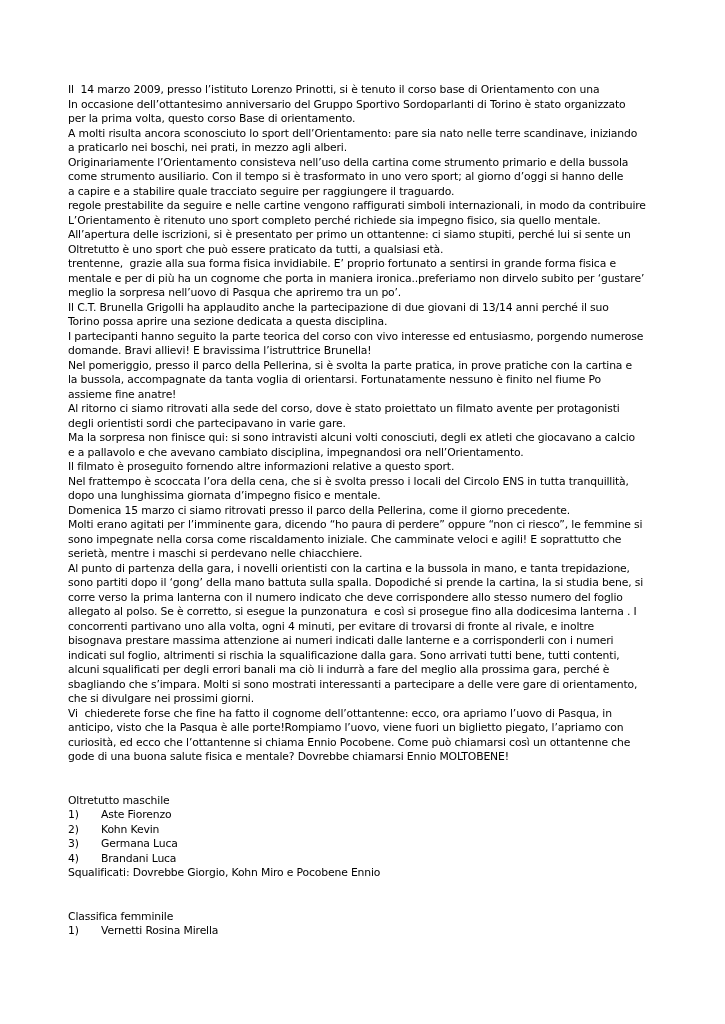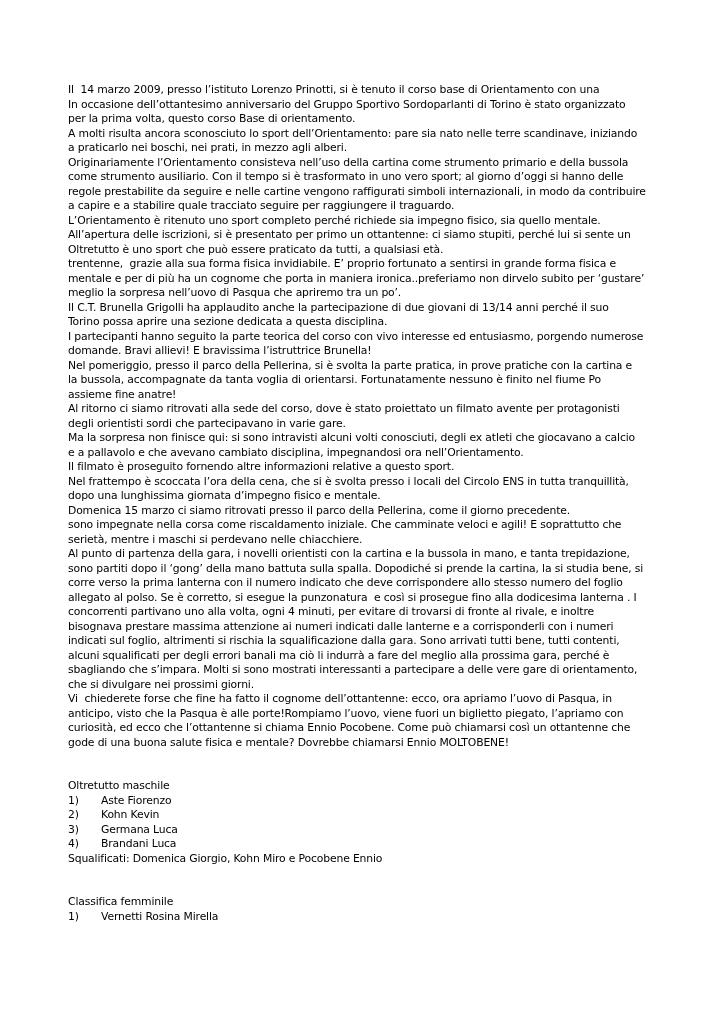--- a/index.html
+++ b/index.html
@@ -50,22 +50,22 @@
   <div class="doc">
 
     <div id="article">
         <div class="tl">Il  14 marzo 2009, presso l’istituto Lorenzo Prinotti, si è tenuto il corso base di Orientamento con una</div>
         <div class="tl">In occasione dell’ottantesimo anniversario del Gruppo Sportivo Sordoparlanti di Torino è stato organizzato</div>
         <div class="tl">per la prima volta, questo corso Base di orientamento.</div>
         <div class="tl">A molti risulta ancora sconosciuto lo sport dell’Orientamento: pare sia nato nelle terre scandinave, iniziando</div>
         <div class="tl">a praticarlo nei boschi, nei prati, in mezzo agli alberi.</div>
         <div class="tl">Originariamente l’Orientamento consisteva nell’uso della cartina come strumento primario e della bussola</div>
         <div class="tl">come strumento ausiliario. Con il tempo si è trasformato in uno vero sport; al giorno d’oggi si hanno delle</div>
+        <div class="tl">a capire e a stabilire quale tracciato seguire per raggiungere il traguardo.</div>
         <div class="tl">regole prestabilite da seguire e nelle cartine vengono raffigurati simboli internazionali, in modo da contribuire</div>
-        <div class="tl">a capire e a stabilire quale tracciato seguire per raggiungere il traguardo.</div>
         <div class="tl">L’Orientamento è ritenuto uno sport completo perché richiede sia impegno fisico, sia quello mentale.</div>
         <div class="tl">All’apertura delle iscrizioni, si è presentato per primo un ottantenne: ci siamo stupiti, perché lui si sente un</div>
         <div class="tl">Oltretutto è uno sport che può essere praticato da tutti, a qualsiasi età.</div>
         <div class="tl">trentenne,  grazie alla sua forma fisica invidiabile. E’ proprio fortunato a sentirsi in grande forma fisica e</div>
         <div class="tl">mentale e per di più ha un cognome che porta in maniera ironica..preferiamo non dirvelo subito per ‘gustare’</div>
         <div class="tl">meglio la sorpresa nell’uovo di Pasqua che apriremo tra un po’.</div>
         <div class="tl">Il C.T. Brunella Grigolli ha applaudito anche la partecipazione di due giovani di 13/14 anni perché il suo</div>
         <div class="tl">Torino possa aprire una sezione dedicata a questa disciplina.</div>
         <div class="tl">I partecipanti hanno seguito la parte teorica del corso con vivo interesse ed entusiasmo, porgendo numerose</div>
         <div class="tl">domande. Bravi allievi! E bravissima l’istruttrice Brunella!</div>
@@ -73,20 +73,21 @@
         <div class="tl">la bussola, accompagnate da tanta voglia di orientarsi. Fortunatamente nessuno è finito nel fiume Po</div>
         <div class="tl">assieme fine anatre!</div>
         <div class="tl">Al ritorno ci siamo ritrovati alla sede del corso, dove è stato proiettato un filmato avente per protagonisti</div>
         <div class="tl">degli orientisti sordi che partecipavano in varie gare.</div>
         <div class="tl">Ma la sorpresa non finisce qui: si sono intravisti alcuni volti conosciuti, degli ex atleti che giocavano a calcio</div>
         <div class="tl">e a pallavolo e che avevano cambiato disciplina, impegnandosi ora nell’Orientamento.</div>
         <div class="tl">Il filmato è proseguito fornendo altre informazioni relative a questo sport.</div>
         <div class="tl">Nel frattempo è scoccata l’ora della cena, che si è svolta presso i locali del Circolo ENS in tutta tranquillità,</div>
         <div class="tl">dopo una lunghissima giornata d’impegno fisico e mentale.</div>
         <div class="tl">Domenica 15 marzo ci siamo ritrovati presso il parco della Pellerina, come il giorno precedente.</div>
+        <div class="tl">Molti erano agitati per l’imminente gara, dicendo “ho paura di perdere” oppure “non ci riesco”, le femmine si</div>
         <div class="tl">sono impegnate nella corsa come riscaldamento iniziale. Che camminate veloci e agili! E soprattutto che</div>
         <div class="tl">serietà, mentre i maschi si perdevano nelle chiacchiere.</div>
         <div class="tl">Al punto di partenza della gara, i novelli orientisti con la cartina e la bussola in mano, e tanta trepidazione,</div>
         <div class="tl">sono partiti dopo il ‘gong’ della mano battuta sulla spalla. Dopodiché si prende la cartina, la si studia bene, si</div>
         <div class="tl">corre verso la prima lanterna con il numero indicato che deve corrispondere allo stesso numero del foglio</div>
         <div class="tl">allegato al polso. Se è corretto, si esegue la punzonatura  e così si prosegue fino alla dodicesima lanterna . I</div>
         <div class="tl">concorrenti partivano uno alla volta, ogni 4 minuti, per evitare di trovarsi di fronte al rivale, e inoltre</div>
         <div class="tl">bisognava prestare massima attenzione ai numeri indicati dalle lanterne e a corrisponderli con i numeri</div>
         <div class="tl">indicati sul foglio, altrimenti si rischia la squalificazione dalla gara. Sono arrivati tutti bene, tutti contenti,</div>
         <div class="tl">alcuni squalificati per degli errori banali ma ciò li indurrà a fare del meglio alla prossima gara, perché è</div>
@@ -101,21 +102,21 @@
     <div class="gap"></div>
 
     <section>
       <div class="tl">Oltretutto maschile</div>
       <div id="maschile-entries">
           <div class="tl entry"><span class="rank">1)</span><span>Aste Fiorenzo</span></div>
           <div class="tl entry"><span class="rank">2)</span><span>Kohn Kevin</span></div>
           <div class="tl entry"><span class="rank">3)</span><span>Germana Luca</span></div>
           <div class="tl entry"><span class="rank">4)</span><span>Brandani Luca</span></div>
         </div>
-      <div class="tl">Squalificati: Domenica Giorgio, Kohn Miro e Pocobene Ennio</div>
+      <div class="tl">Squalificati: Dovrebbe Giorgio, Kohn Miro e Pocobene Ennio</div>
     </section>
 
     <div class="gap"></div>
 
     <section>
       <div class="tl">Classifica femminile</div>
       <div id="femminile-entries">
           <div class="tl entry"><span class="rank">1)</span><span>Vernetti Rosina Mirella</span></div>
         </div>
     </section>

